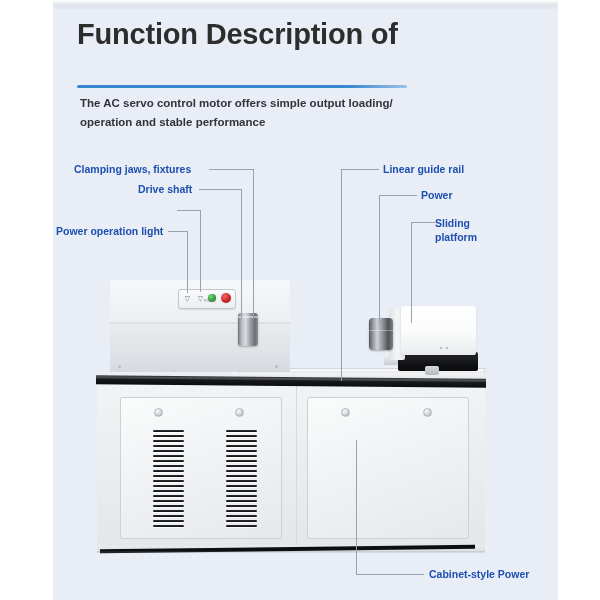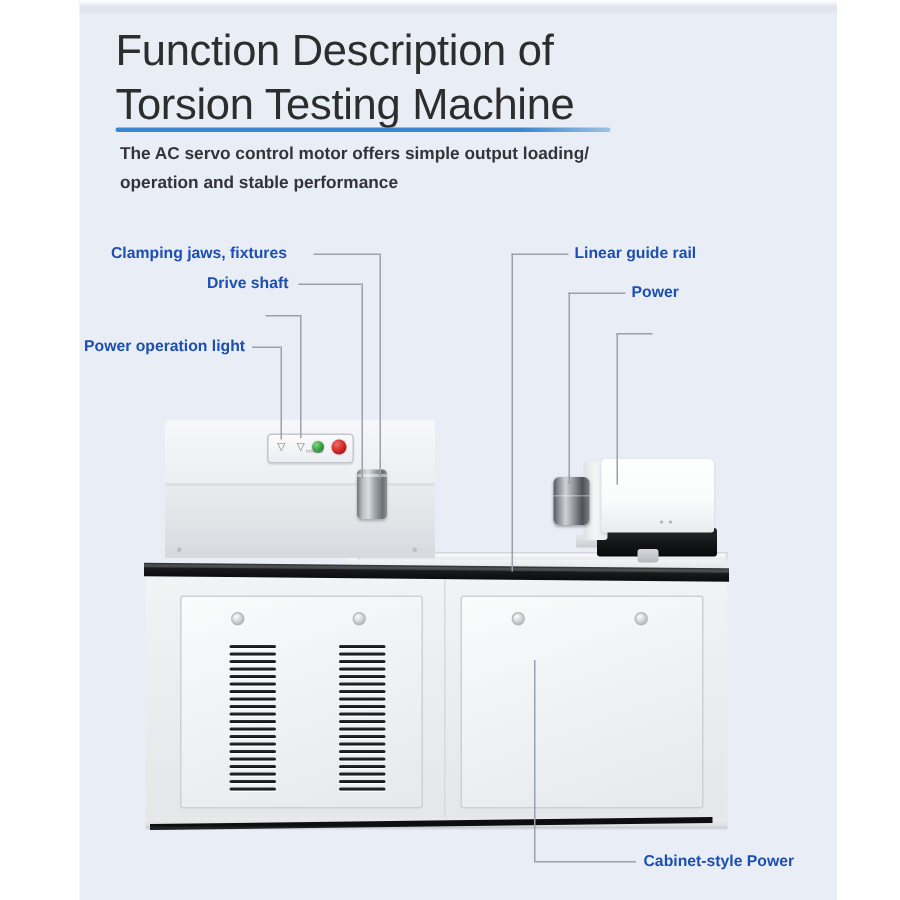--- a/index.html
+++ b/index.html
@@ -40,21 +40,21 @@
 
   
   #header {
     position: absolute;
     left: 24px;
     top: 16px;
     width: 460px;
   }
   .title-line {
     font-size: 29px;
-    font-weight: normal;
+    font-weight: bold;
     color: #2d2d2d;
     letter-spacing: -0.2px;
     line-height: 36px;
     white-space: nowrap;
   }
   #title-rule {
     position: absolute;
     left: 24px;
     top: 85px;
     width: 330px;
@@ -339,21 +339,20 @@
 <body>
 
 <div id="stage">
 
   <div id="panel">
 
     <div id="panel-topband"></div>
 
     <div id="header">
       <div class="title-line">Function Description of</div>
-      <div class="title-line">Torsion Testing Machine</div>
     </div>
     <div id="title-rule"></div>
     <div id="subtitle">
       <div>The AC servo control motor offers simple output loading/</div>
       <div>operation and stable performance</div>
     </div>
 
     <div id="machine">
 
       <div id="cabinet"></div>
@@ -465,20 +464,21 @@
     <div class="lead v" style="left:134px; top:231px; height:62px;"></div>
 
     <div class="anno" style="left:330px; top:162px;">Linear guide rail</div>
     <div class="lead h" style="left:288px; top:169px; width:38px;"></div>
     <div class="lead v" style="left:288px; top:169px; height:212px;"></div>
 
     <div class="anno" style="left:368px; top:188px;">Power</div>
     <div class="lead h" style="left:326px; top:195px; width:38px;"></div>
     <div class="lead v" style="left:326px; top:195px; height:128px;"></div>
 
+    <div class="anno two-line" style="left:382px; top:216px;">Sliding platform</div>
     <div class="lead h" style="left:358px; top:222px; width:24px;"></div>
     <div class="lead v" style="left:358px; top:222px; height:101px;"></div>
 
     <div class="anno" style="left:376px; top:567px;">Cabinet-style Power</div>
     <div class="lead v" style="left:303px; top:440px; height:134px;"></div>
     <div class="lead h" style="left:303px; top:574px; width:68px;"></div>
 
   </div>
 </div>
 

